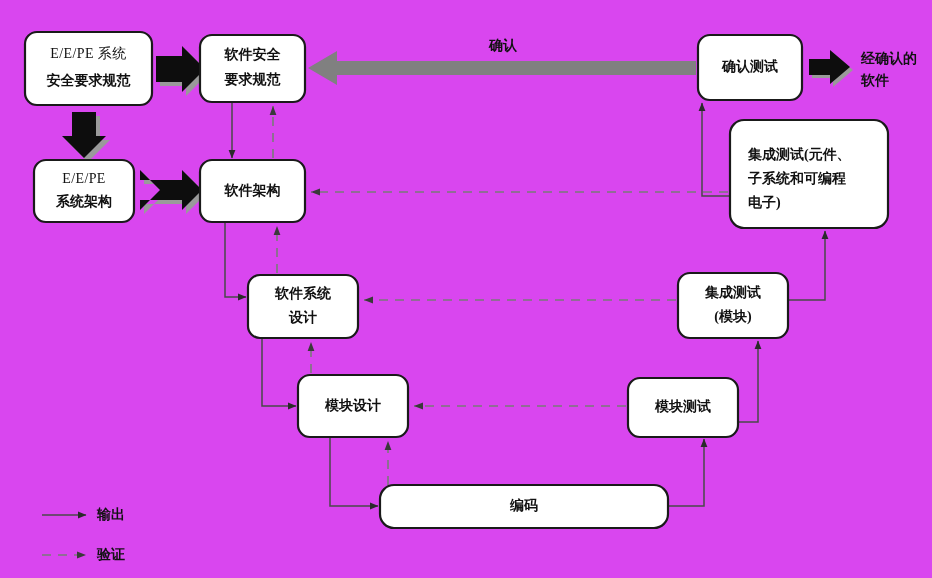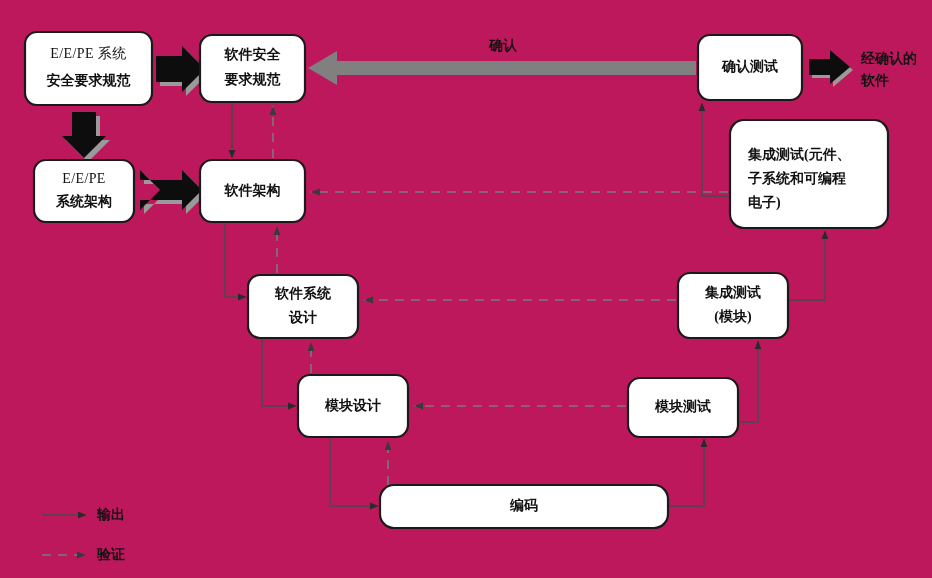--- a/index.html
+++ b/index.html
@@ -10,21 +10,21 @@
   body {
     width: 932px;
     height: 578px;
     font-family: "Liberation Serif", "DejaVu Serif", serif;
     overflow: hidden;
   }
   #diagram-root {
     position: relative;
     width: 932px;
     height: 578px;
-    background: #be185d;
+    background: #d946ef;
   }
   svg.canvas {
     position: absolute;
     top: 0;
     left: 0;
     width: 932px;
     height: 578px;
   }
   .node-box {
     fill: #ffffff;

